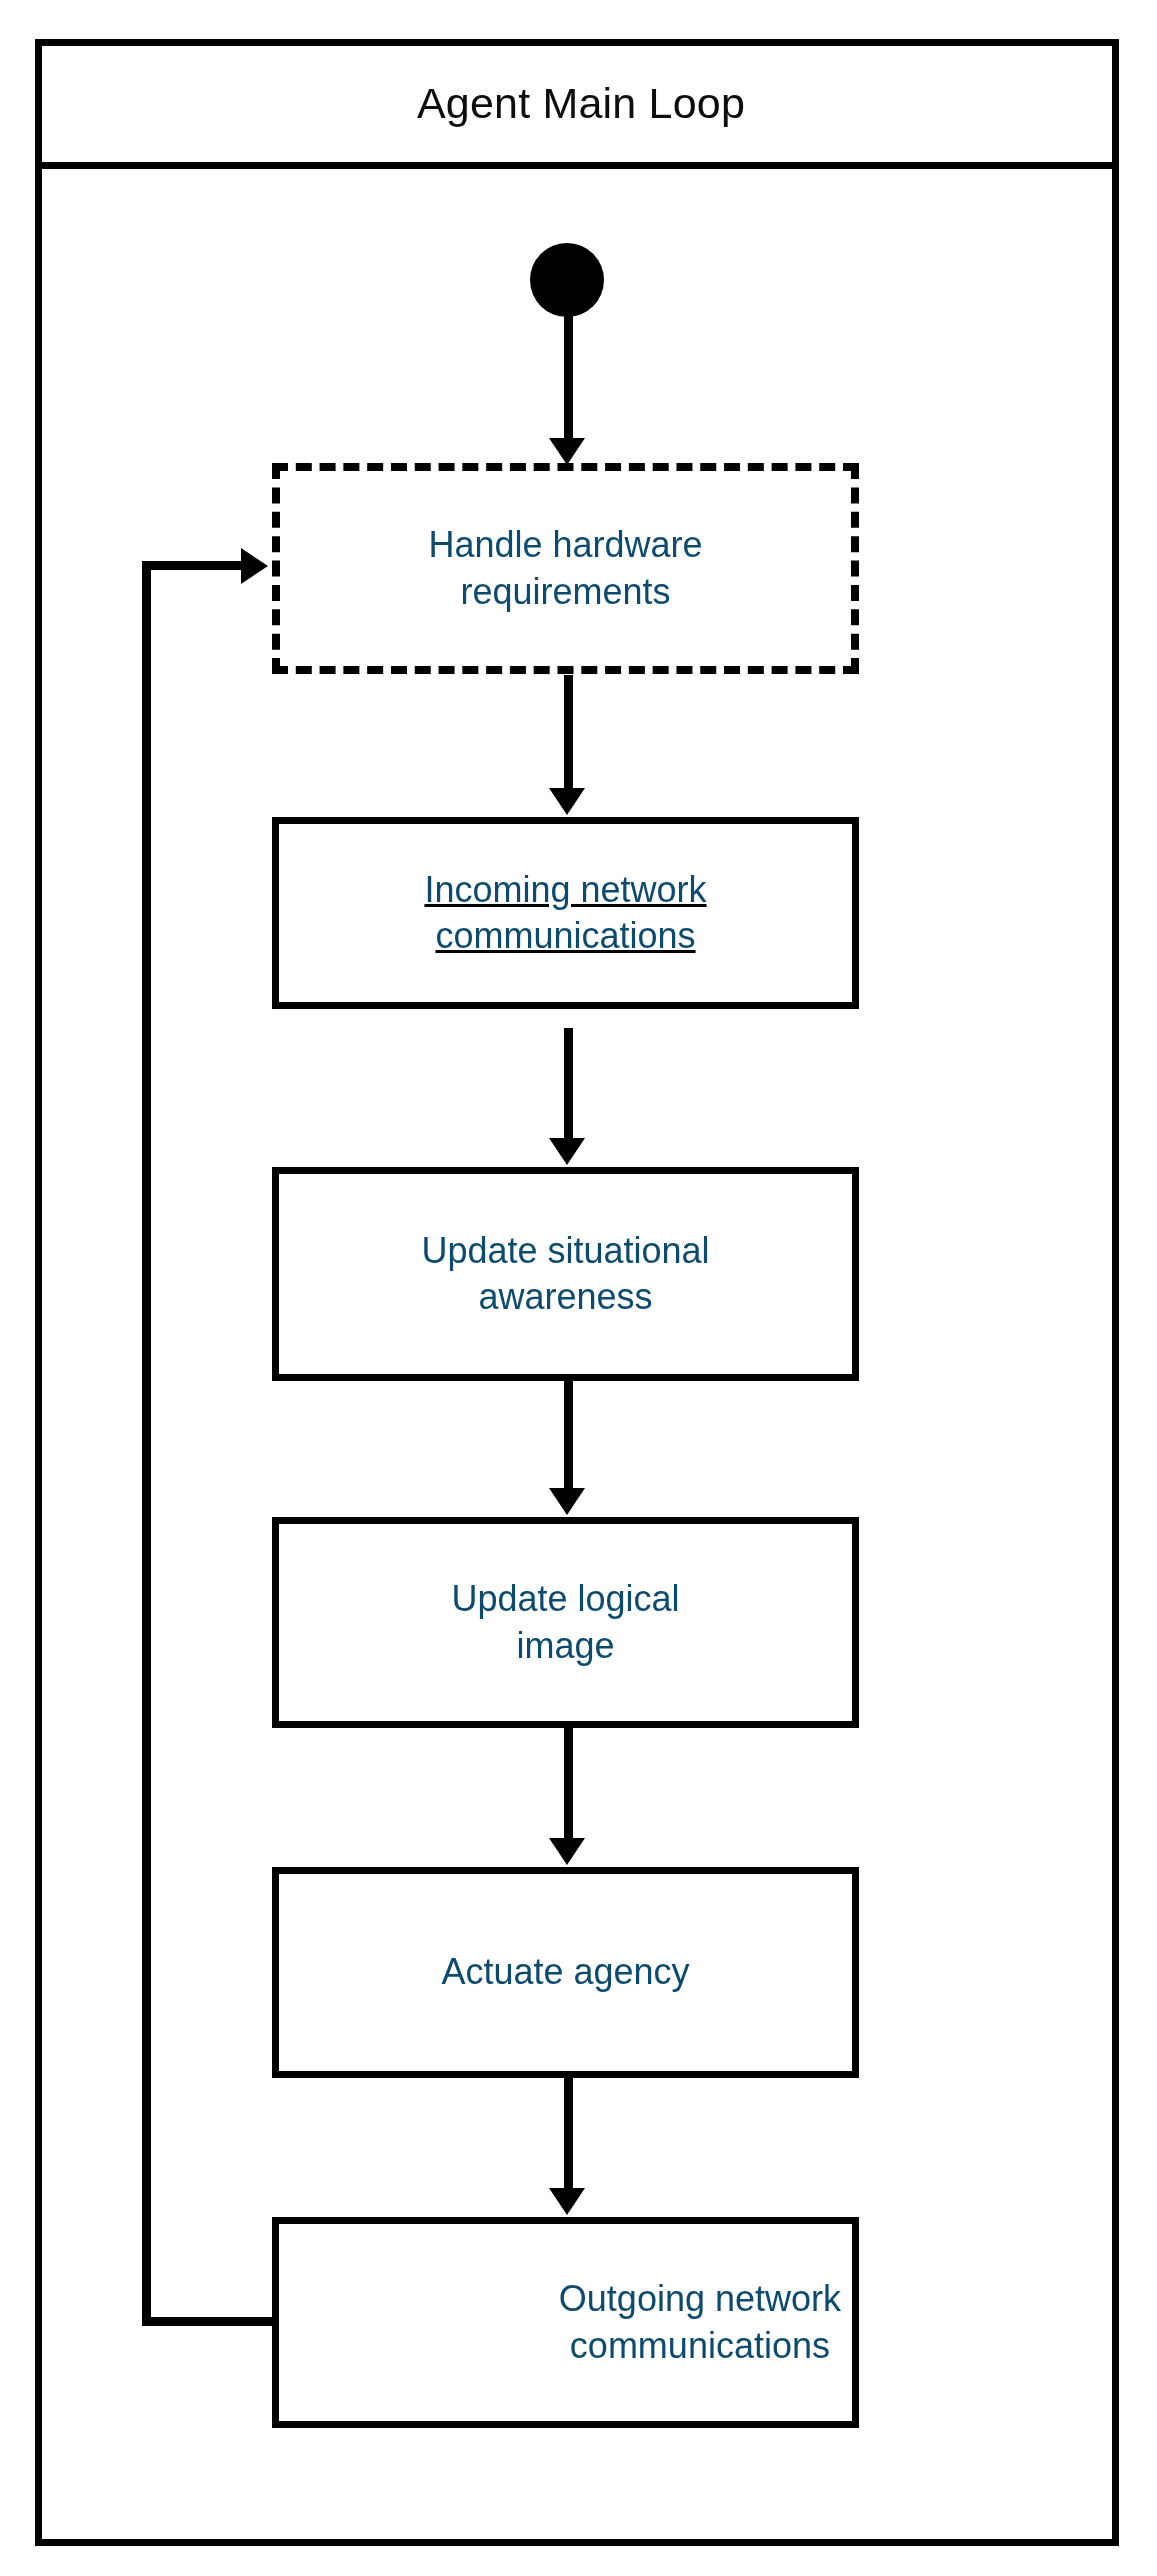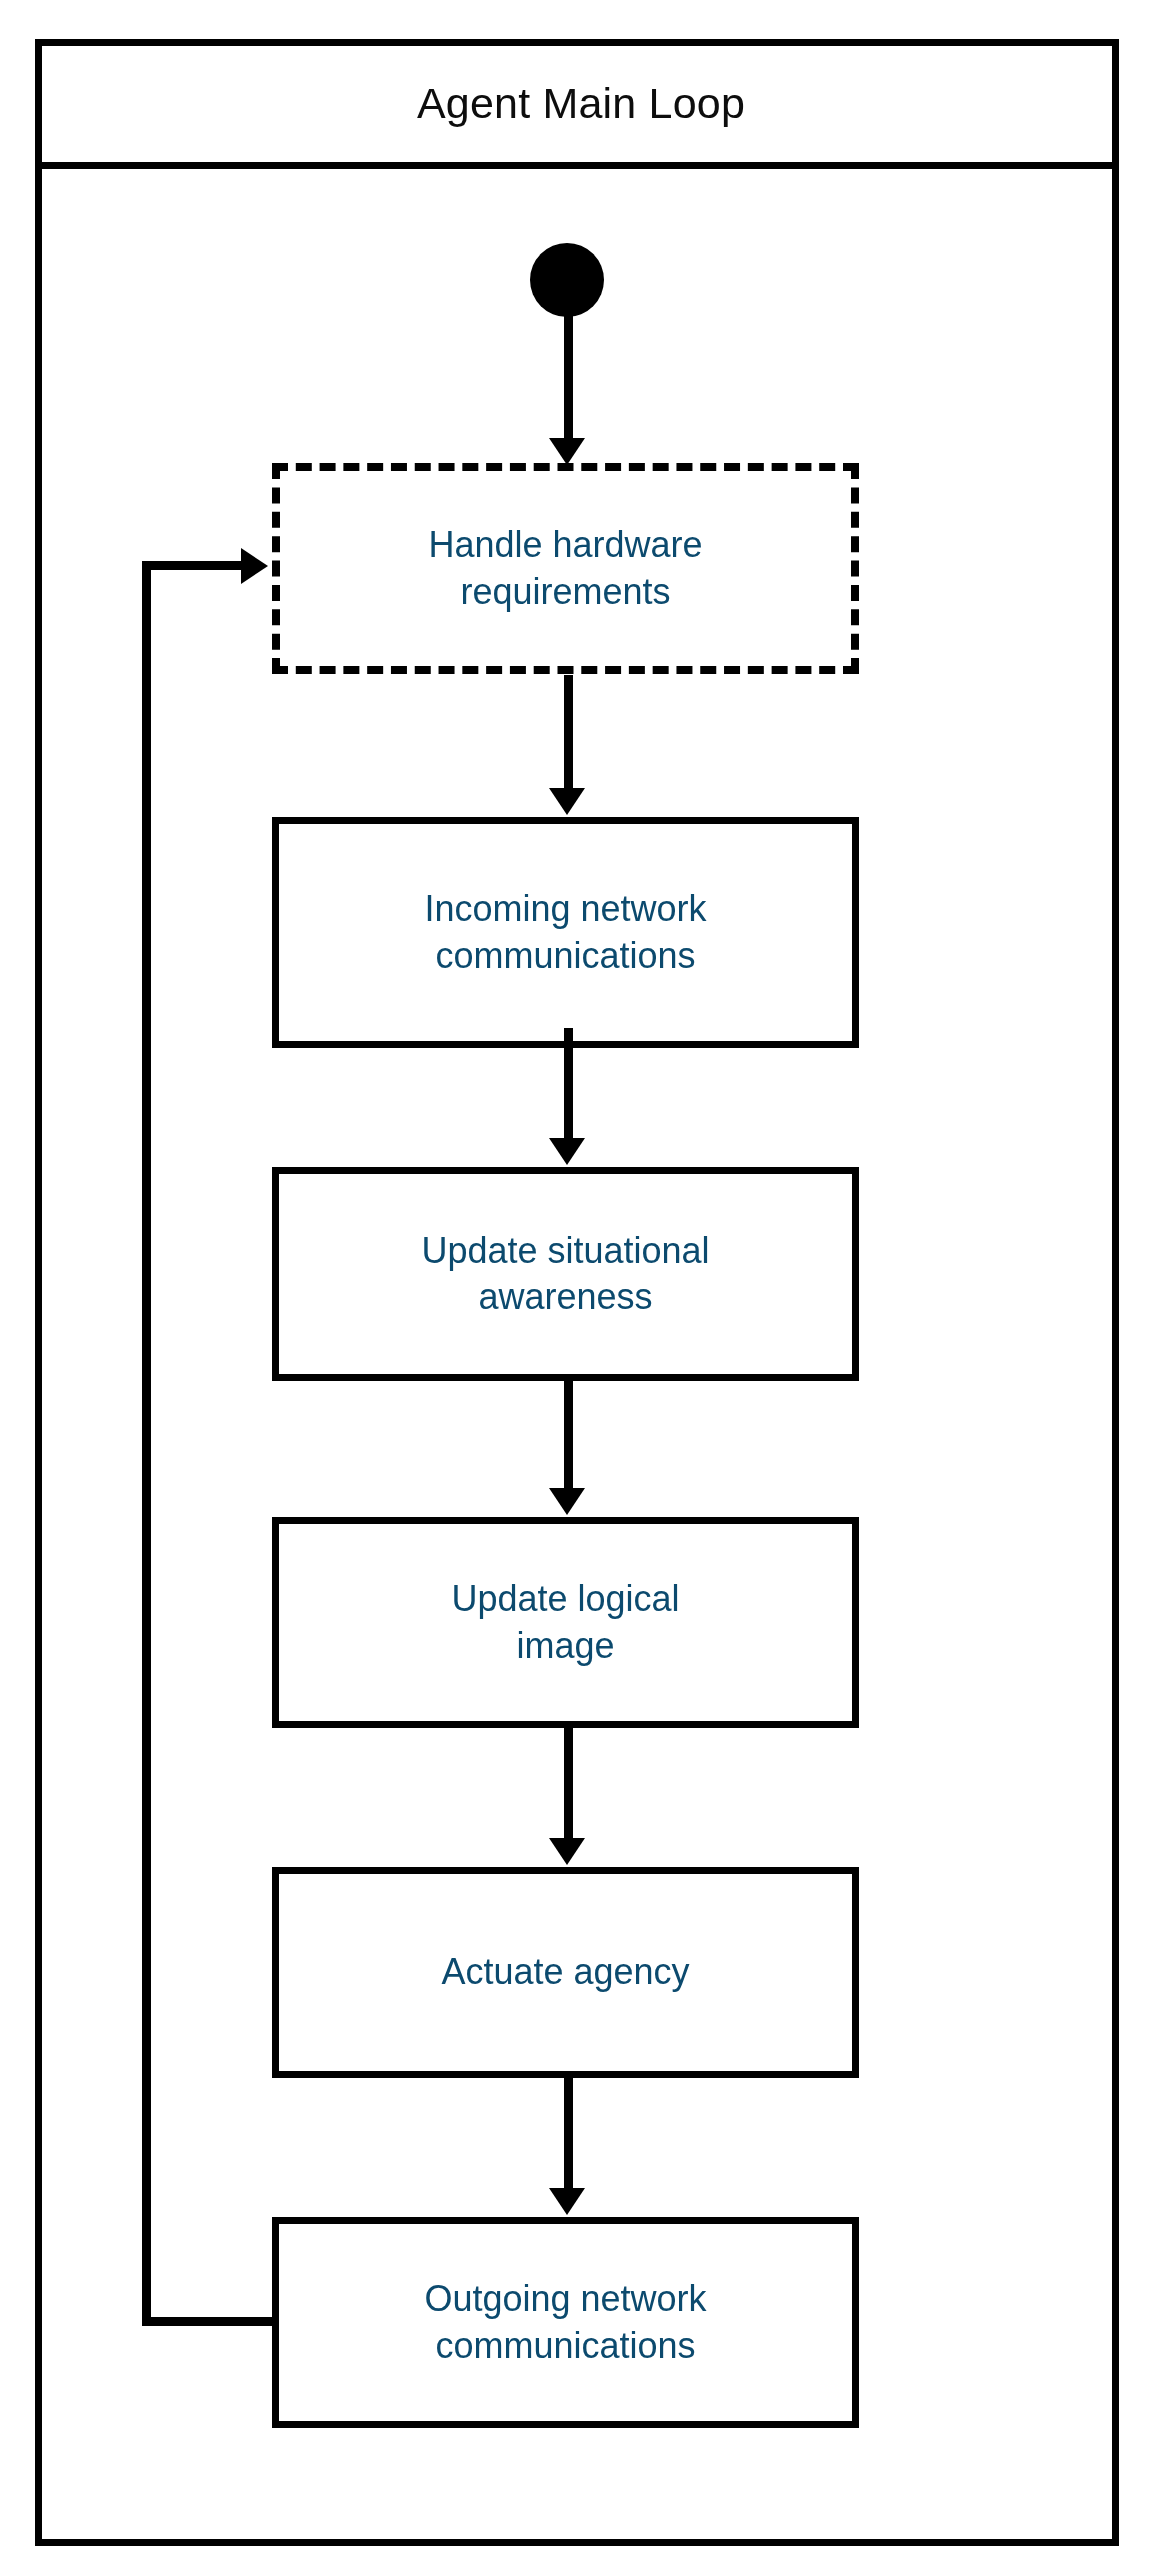--- a/index.html
+++ b/index.html
@@ -132,21 +132,21 @@
   <div class="arrow-down" style="left:549px; top:438px;"></div>
 
   <div class="action-box dashed" style="left:272px; top:463px; width:587px; height:211px;">
     <div class="action-label">Handle hardware
 requirements</div>
   </div>
 
   <div class="conn-line conn-v" style="left:564px; top:675px; height:120px;"></div>
   <div class="arrow-down" style="left:549px; top:788px;"></div>
 
-  <div class="action-box" style="left:272px; top:817px; width:587px; height:231px;">
+  <div class="action-box" style="left:272px; top:817px; width:587px; height:192px;text-decoration:underline;">
     <div class="action-label">Incoming network
 communications</div>
   </div>
 
   <div class="conn-line conn-v" style="left:564px; top:1028px; height:117px;"></div>
   <div class="arrow-down" style="left:549px; top:1138px;"></div>
 
   <div class="action-box" style="left:272px; top:1167px; width:587px; height:214px;">
     <div class="action-label">Update situational
 awareness</div>
@@ -163,21 +163,21 @@
   <div class="conn-line conn-v" style="left:564px; top:1728px; height:117px;"></div>
   <div class="arrow-down" style="left:549px; top:1838px;"></div>
 
   <div class="action-box" style="left:272px; top:1867px; width:587px; height:211px;">
     <div class="action-label">Actuate agency</div>
   </div>
 
   <div class="conn-line conn-v" style="left:564px; top:2078px; height:117px;"></div>
   <div class="arrow-down" style="left:549px; top:2188px;"></div>
 
-  <div class="action-box" style="left:272px; top:2217px; width:587px; height:211px;">
+  <div class="action-box" style="left:272px; top:2217px; width:587px; height:211px;justify-content:flex-end;">
     <div class="action-label">Outgoing network
 communications</div>
   </div>
 
   <div class="conn-line conn-h" style="left:142px; top:2317px; width:134px;"></div>
 
   <div class="conn-line conn-v" style="left:142px; top:561px; height:1765px;"></div>
 
   <div class="conn-line conn-h" style="left:142px; top:561px; width:102px;"></div>
   <div class="arrow-right" style="left:241px; top:548px;"></div>

